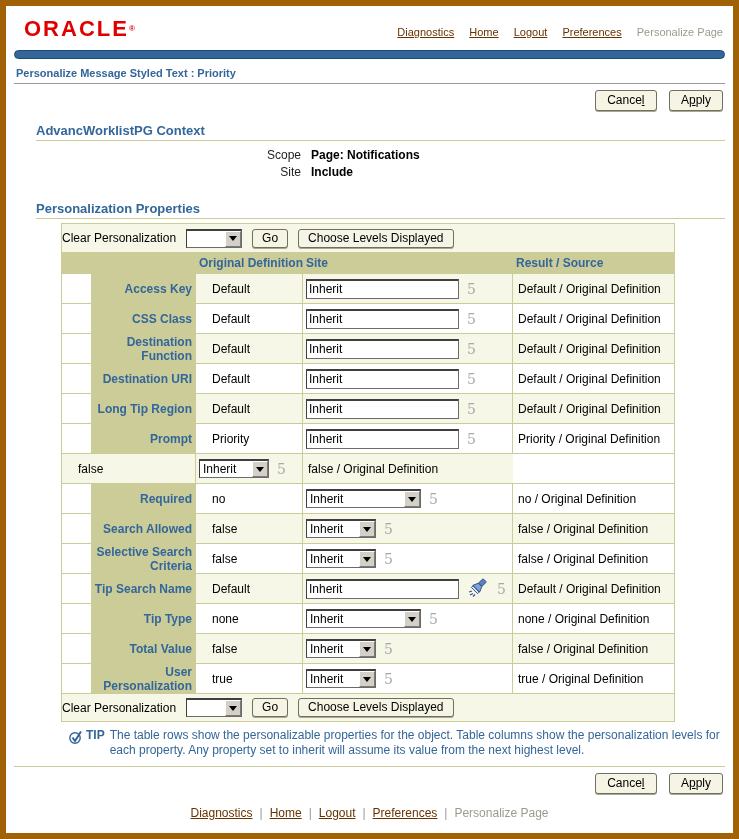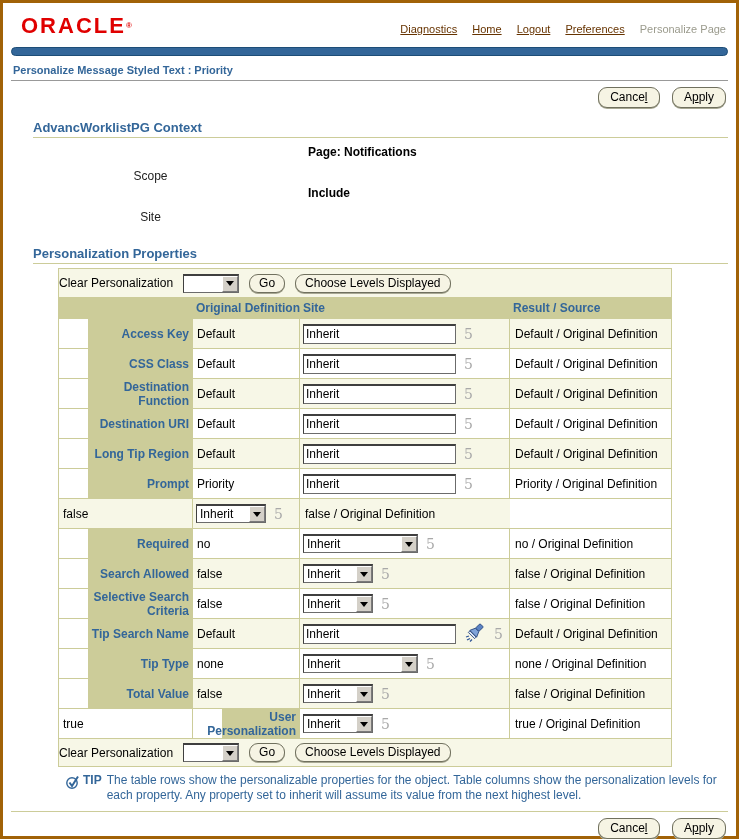--- a/index.html
+++ b/index.html
@@ -1,47 +1,47 @@
 <!DOCTYPE html>
 <html><head>
 <meta charset="utf-8">
 <style>
   * { margin:0; padding:0; box-sizing:border-box; }
   html,body { width:739px; height:839px; background:#fff; overflow:hidden;
               font-family:"Liberation Sans","DejaVu Sans",sans-serif; }
-  .page { width:739px; height:839px; border:3px solid #a16207; position:relative; background:#fff; }
+  .page { width:739px; height:839px; border:6px solid #a16207; position:relative; background:#fff; }
 
   
   .hdr { display:flex; justify-content:space-between; align-items:flex-end; padding:12px 10px 4px 18px; }
   .logo { color:#e00000; font-weight:bold; font-size:22px; letter-spacing:2px; line-height:22px; }
   .logo sup { font-size:8px; vertical-align:top; }
   .topnav { font-size:11px; padding-bottom:2px; white-space:nowrap; }
   .topnav a { color:#663300; text-decoration:underline; margin-left:12px; cursor:pointer; }
   .topnav .disabled { color:#9b9b8d; margin-left:12px; }
   .bluebar { height:9px; background:#336699; border:1px solid #1d4d77; border-radius:5px; margin:6px 8px 0 8px; }
 
   
   .ptitle { color:#336699; font-weight:bold; font-size:11px; padding:8px 0 4px 10px; }
   .rule-gray { border:none; border-top:1px solid #999; margin:0 8px; }
   .rule-tan  { border:none; border-top:1px solid #cccc99; }
 
   .btnrow { text-align:right; padding:6px 10px 2px 0; }
-  .btn { display:inline-block; background:#f6f4e4; border:1px solid #70705e; border-radius:9px;
+  .btn { display:inline-block; background:#f6f4e4; border:1px solid #70705e; border-radius:3px;
          padding:2px 11px 3px; font-size:12px; color:#000; box-shadow:0 1px 0 #a8a893; cursor:pointer;
          font-family:"Liberation Sans",sans-serif; }
   .btn + .btn { margin-left:8px; }
   .btn u { text-decoration:underline; }
 
   
   .sect-head { color:#336699; font-weight:bold; font-size:13px; margin:10px 0 2px 30px; }
   .sect-rule { margin:0 8px 0 30px; }
 
   .ctx { padding:6px 0 10px 0; }
   .ctx-row { display:flex; font-size:12px; line-height:17px; }
-  .ctx-label { width:295px; text-align:center; color:#222;margin-top:24px; }
+  .ctx-label { width:295px; text-align:right; color:#222; }
   .ctx-value { font-weight:bold; color:#000; margin-left:10px; }
 
   
   .ptable { margin:4px 8px 0 55px; width:614px; border:1px solid #cccc99; font-size:12px; }
   .ctrlrow { background:#f7f7e7; display:flex; align-items:center; height:28px; }
   .ctrlrow .clabel { font-size:12px; color:#000; margin-right:10px; }
   .fselect { display:inline-flex; align-items:stretch; background:#fff; height:19px;
              border:1px solid #6b6b6b; border-top:2px solid #3f3f3f; border-left-color:#3f3f3f; cursor:pointer; }
   .fselect .fselect-text { flex:1; font-size:12px; padding:1px 2px 0 3px; overflow:hidden; white-space:nowrap; }
   .fselect .fselect-btn { width:16px; background:#d4d0c8; border:1px solid; border-color:#fff #7a7a7a #7a7a7a #fff;
@@ -53,21 +53,21 @@
   .fselect.wide   { width:115px; }
   .ctrlrow .btn { margin-left:10px; padding:1px 9px 2px; }
 
   .thead { display:grid; grid-template-columns:134px 107px 210px 161px; background:#cccc99;
            border-top:1px solid #cccc99; }
   .thead > div { color:#336699; font-weight:bold; font-size:12px; padding:3px 0 3px 3px; }
   .trow { display:grid; grid-template-columns:134px 107px 210px 161px; border-top:1px solid #cccc99; }
   .trow .cell { display:flex; align-items:center; min-height:29px; }
   .label-cell { background:#cccc99; color:#336699; font-weight:bold; justify-content:flex-end;
                 text-align:right; padding-right:3px; border-right:1px solid #cccc99;margin-left:29px; }
-  .orig-cell  { padding-left:4px; border-right:1px solid #cccc99; color:#000; }
+  .orig-cell  { padding-left:16px; border-right:1px solid #cccc99; color:#000; }
   .site-cell  { padding-left:3px; border-right:1px solid #cccc99; gap:4px; }
   .result-cell{ padding-left:5px; color:#000; }
   .band-a .orig-cell, .band-a .site-cell, .band-a .result-cell { background:#f7f7e7; }
   .band-b .orig-cell, .band-b .site-cell, .band-b .result-cell { background:#fff; }
 
   .txt { width:153px; height:20px; border:1px solid #6b6b6b; border-top:2px solid #3f3f3f;
          border-left-color:#3f3f3f; font-size:12px; padding:0 2px;
          font-family:"Liberation Sans",sans-serif; background:#fff; }
   .revert { color:#a9a9a9; font-size:14px; font-family:"DejaVu Serif",serif; margin-left:4px;
             cursor:pointer; line-height:14px; }
@@ -322,22 +322,22 @@
         <span class="fselect-btn">
                 <span class="arrow"></span>
               </span>
       </span>
 
       <span class="revert">5</span>
     </div>
     <div class="cell result-cell">false / Original Definition</div>
   </div>
         <div class="trow band-b">
+    <div class="cell label-cell">User Personalization</div>
     <div class="cell orig-cell">true</div>
-    <div class="cell label-cell">User Personalization</div>
     <div class="cell site-cell">
 
       <span class="fselect narrow">
         <span class="fselect-text">Inherit</span>
         <span class="fselect-btn">
                 <span class="arrow"></span>
               </span>
       </span>
 
       <span class="revert">5</span>

